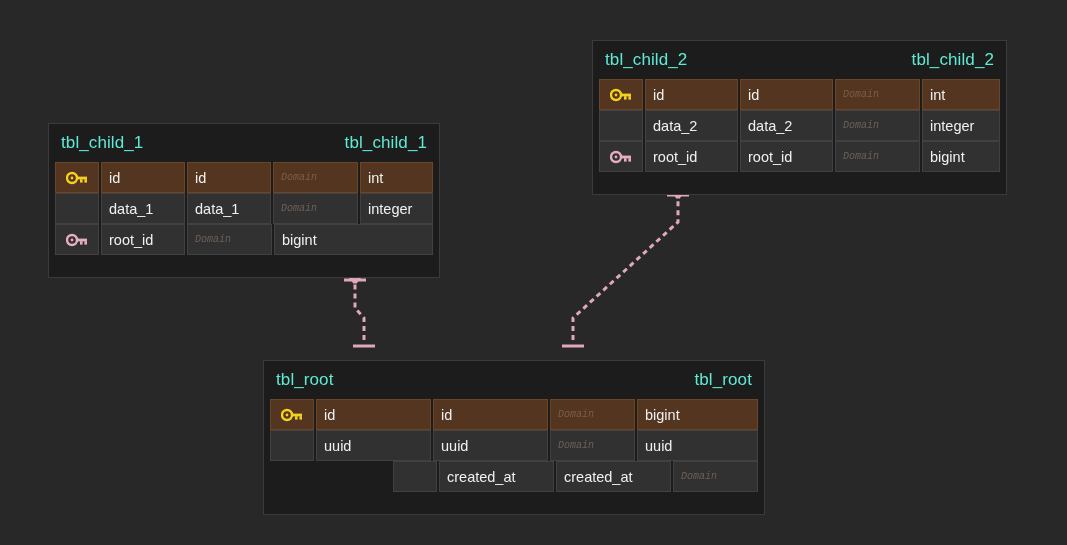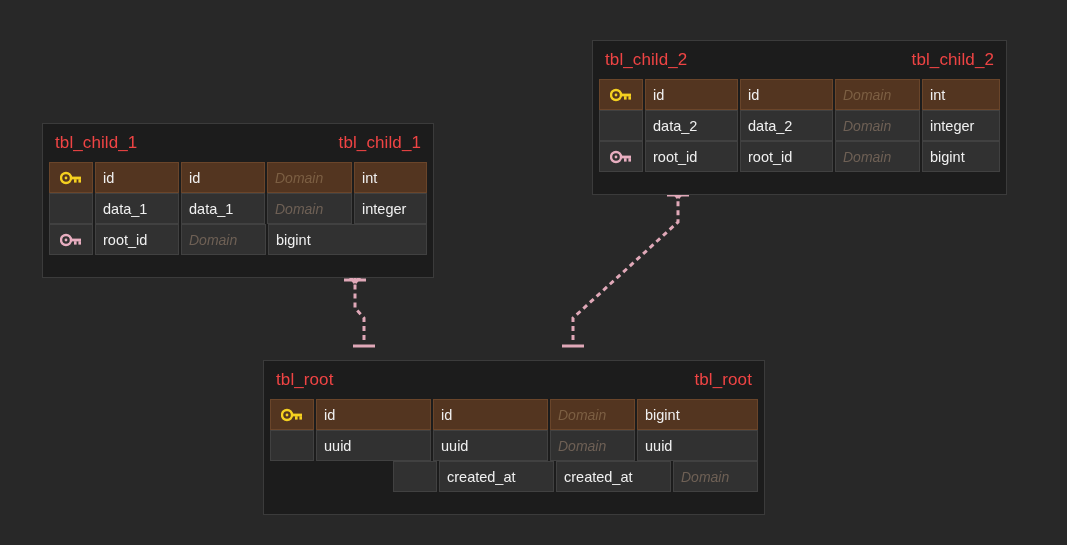--- a/index.html
+++ b/index.html
@@ -40,21 +40,21 @@
     display: flex;
     align-items: center;
     justify-content: space-between;
     height: 38px;
     padding: 0 12px 0 12px;
     background: #1c1c1c;
     box-sizing: border-box;
   }
   .entity-title,
   .entity-alias {
-    color: #ef4444;
+    color: #5eead4;
     font-size: 17px;
     font-weight: 400;
     white-space: nowrap;
     letter-spacing: .1px;
   }
   .entity-body {
     padding: 0 6px;
   }
   .row {
     display: flex;
@@ -90,31 +90,32 @@
 
   .cell.key-cell {
     width: 44px;
     flex: 0 0 44px;
     justify-content: center;
     padding: 0;
   }
   .cell.domain-cell {
     color: #6e6055;
     font-style: italic;
-    font-size: 14px;
+    font-size: 10px;
+    font-family: Liberation Mono, monospace;
   }
   .row.pk .cell.domain-cell {
     color: #7c5f43;
   }
 
   
   .key-icon { display: block; }
 
   
-  #tbl_child_1 { left: 42px;  top: 123px; width: 392px; }
+  #tbl_child_1 { left: 48px;  top: 123px; width: 392px; }
   #tbl_child_2 { left: 592px; top: 40px;  width: 415px; }
   #tbl_root    { left: 263px; top: 360px; width: 502px; }
 
   #tbl_child_1 .c-name  { flex: 0 0 84px; }
   #tbl_child_1 .c-alias { flex: 0 0 84px; }
   #tbl_child_1 .c-dom   { flex: 0 0 85px; }
   #tbl_child_1 .c-type  { flex: 1 1 auto; }
 
   #tbl_child_2 .c-name  { flex: 0 0 93px; }
   #tbl_child_2 .c-alias { flex: 0 0 93px; }

